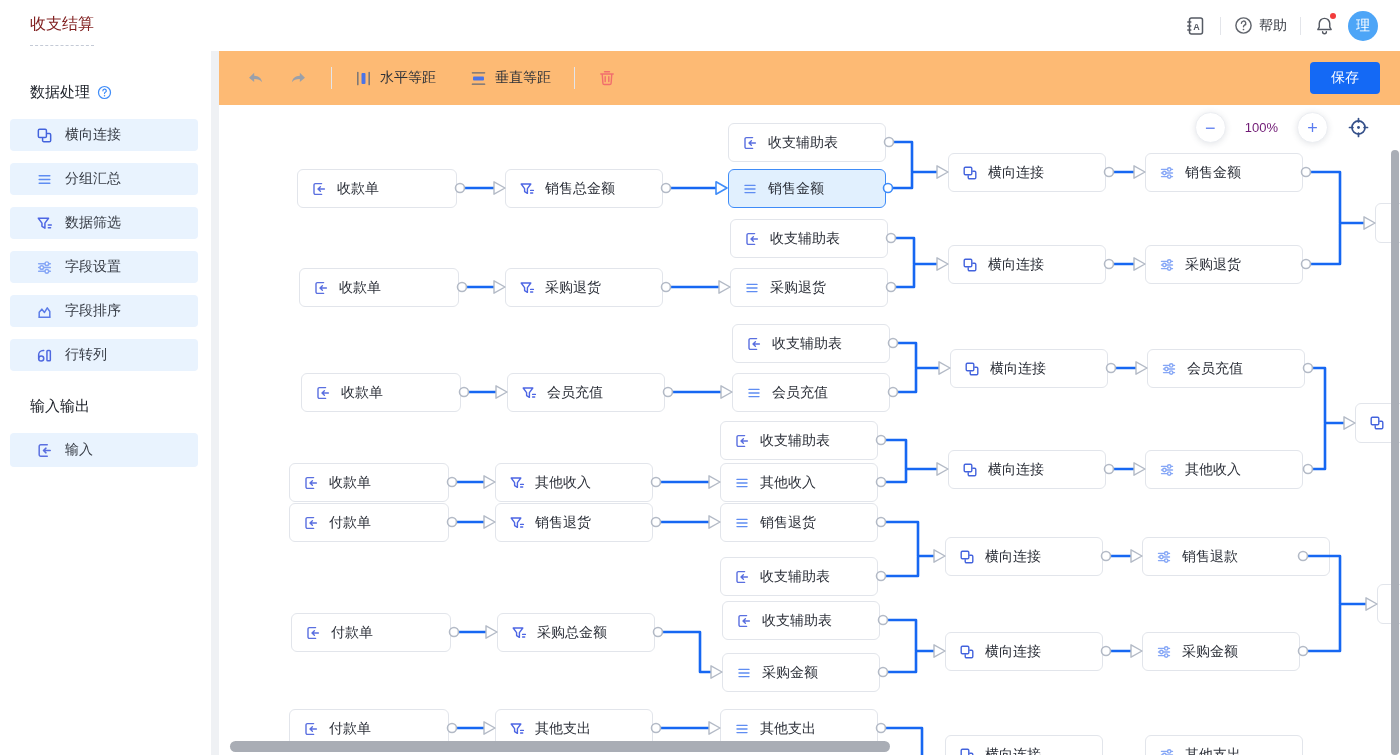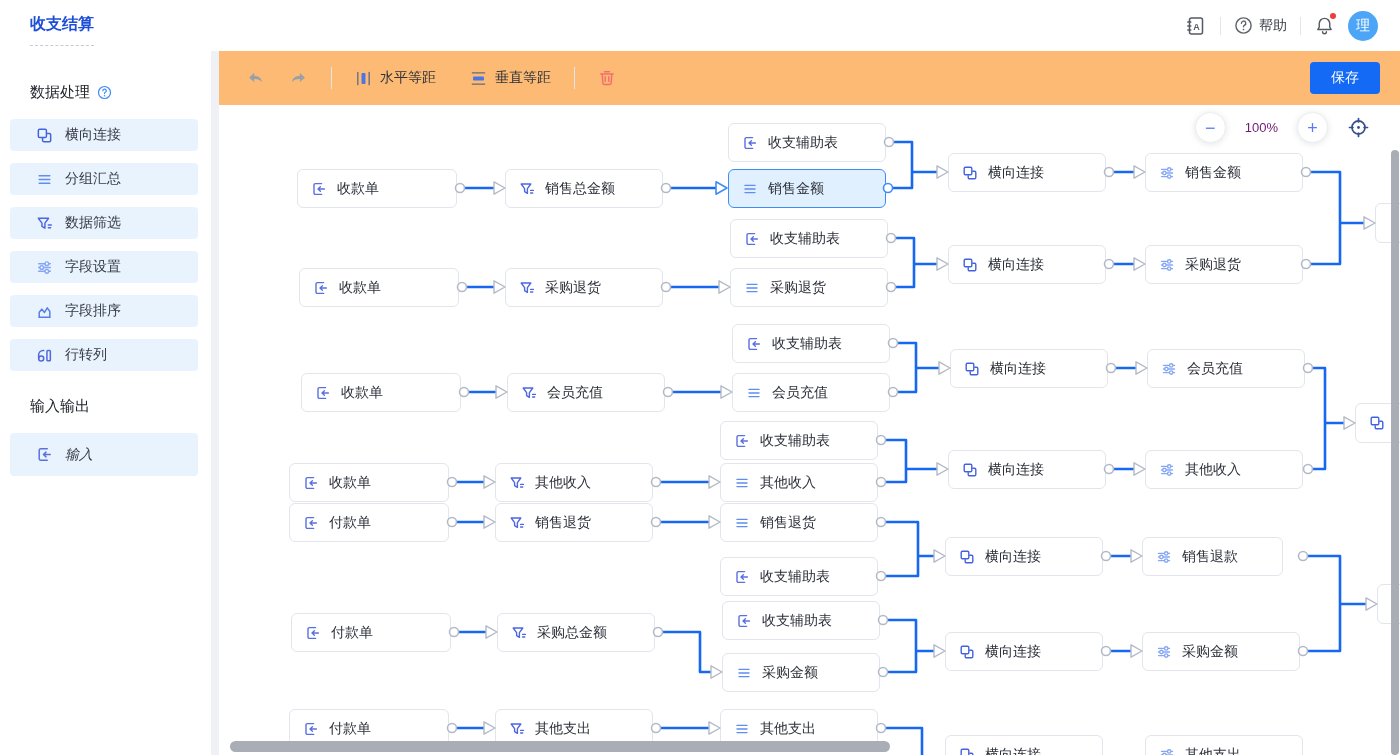--- a/index.html
+++ b/index.html
@@ -1,38 +1,38 @@
 <!DOCTYPE html>
 <html><head>
 <meta charset="utf-8">
 <style>
   html,body{margin:0;padding:0;background:#fff;}
   #app{position:relative;width:1400px;height:755px;background:#fff;overflow:hidden;
        font-family:"Liberation Sans","DejaVu Sans",sans-serif;-webkit-font-smoothing:antialiased;}
   
   .topbar{position:absolute;left:0;top:0;right:0;height:51px;background:#fff;border-bottom:1px solid #e8eaee;}
-  .title{position:absolute;left:30px;top:14px;font-size:16px;color:#1d4ed8;padding-bottom:10px;border-bottom:1px dashed #c4cad6;font-weight:bold;}
+  .title{position:absolute;left:30px;top:14px;font-size:16px;color:#7f1d1d;padding-bottom:10px;border-bottom:1px dashed #c4cad6;}
   .top-right{position:absolute;right:22px;top:0;height:51px;display:flex;align-items:center;gap:13px;}
   .tr-icon{display:flex;align-items:center;justify-content:center;cursor:pointer;position:relative;}
   .tr-icon svg{display:block;}
   .hdiv{width:1px;height:18px;background:#e3e5ea;}
   .help-wrap{display:flex;align-items:center;gap:6px;cursor:pointer;font-size:14px;color:#3a3e46;}
   .avatar{width:30px;height:30px;border-radius:50%;background:#4da5f7;color:#fff;font-size:14px;display:flex;align-items:center;justify-content:center;cursor:pointer;}
   .bell-dot{position:absolute;right:-1px;top:-2px;width:6px;height:6px;border-radius:50%;background:#f23c3c;}
   
   .sidebar{position:absolute;left:0;top:51px;bottom:0;width:211px;background:#fff;}
   .gutter{position:absolute;left:211px;top:51px;bottom:0;width:8px;background:#eff1f4;}
   .side-h1{margin:32px 0 17px 30px;font-size:15px;color:#20242c;display:flex;align-items:center;gap:7px;}
   .side-h1 svg{display:block;}
   .side-item{width:188px;height:32px;margin:0 0 12px 10px;background:#e9f3fe;border-radius:4px;display:flex;align-items:center;padding-left:26px;box-sizing:border-box;gap:12px;font-size:14px;color:#363b44;cursor:pointer;}
   .side-item .sicon{display:flex;}
   .side-item .sicon svg{width:17px;height:17px;display:block;}
   .side-item.disabled{background:#f4f4f6;color:#bcc0c8;cursor:default;}
   .side-item.disabled .sicon{color:#bcc0c8 !important;}
-  .side-item.tall{height:43px;font-style:italic;}
+  .side-item.tall{height:34px;}
   
   .panel{position:absolute;left:219px;top:51px;right:0;bottom:0;background:#fff;}
   .toolbar{position:absolute;left:0;top:0;right:0;height:54px;border-bottom:1px solid #ececf0;display:flex;align-items:center;background:#fdba74;}
   .tb-ico{display:flex;align-items:center;justify-content:center;cursor:pointer;}
   .tb-ico svg{display:block;}
   .tb-group{display:flex;align-items:center;gap:8px;font-size:14px;color:#2d3138;cursor:pointer;}
   .vdiv{width:1px;height:22px;background:#e3e5ea;margin:0 23px;}
   .save-btn{position:absolute;right:20px;top:11px;width:70px;height:32px;background:#1469f5;color:#fff;font-size:14px;border:none;border-radius:4px;display:flex;align-items:center;justify-content:center;cursor:pointer;}
   
   .canvas{position:absolute;left:0;top:54px;right:0;bottom:0;overflow:hidden;background:#fff;}
@@ -673,21 +673,21 @@
           <span class="nicon" style="color:#86a7f6">
             <svg viewBox="0 0 16 16" fill="none" stroke="currentColor" stroke-width="1.4" stroke-linecap="round" stroke-linejoin="round">
               <path d="M2.5 4.4h11M2.5 8h11M2.5 11.6h11"></path>
               <circle cx="10.2" cy="4.4" r="1.7" fill="#fff"></circle>
               <circle cx="5.4" cy="8" r="1.7" fill="#fff"></circle>
               <circle cx="10.2" cy="11.6" r="1.7" fill="#fff"></circle>
             </svg>
           </span>
           <span>其他收入</span>
         </div>
-        <div class="node" style="left: 923px; top: 432px; width: 141px; height: 39px;">
+        <div class="node" style="left: 923px; top: 432px; width: 188px; height: 39px;">
           <span class="nicon" style="color:#86a7f6">
             <svg viewBox="0 0 16 16" fill="none" stroke="currentColor" stroke-width="1.4" stroke-linecap="round" stroke-linejoin="round">
               <path d="M2.5 4.4h11M2.5 8h11M2.5 11.6h11"></path>
               <circle cx="10.2" cy="4.4" r="1.7" fill="#fff"></circle>
               <circle cx="5.4" cy="8" r="1.7" fill="#fff"></circle>
               <circle cx="10.2" cy="11.6" r="1.7" fill="#fff"></circle>
             </svg>
           </span>
           <span>销售退款</span>
         </div>

